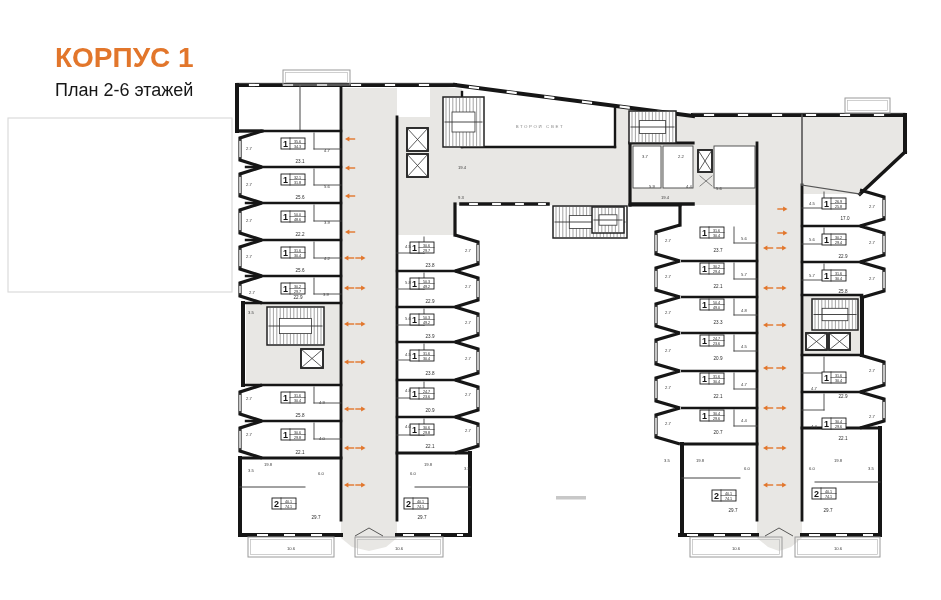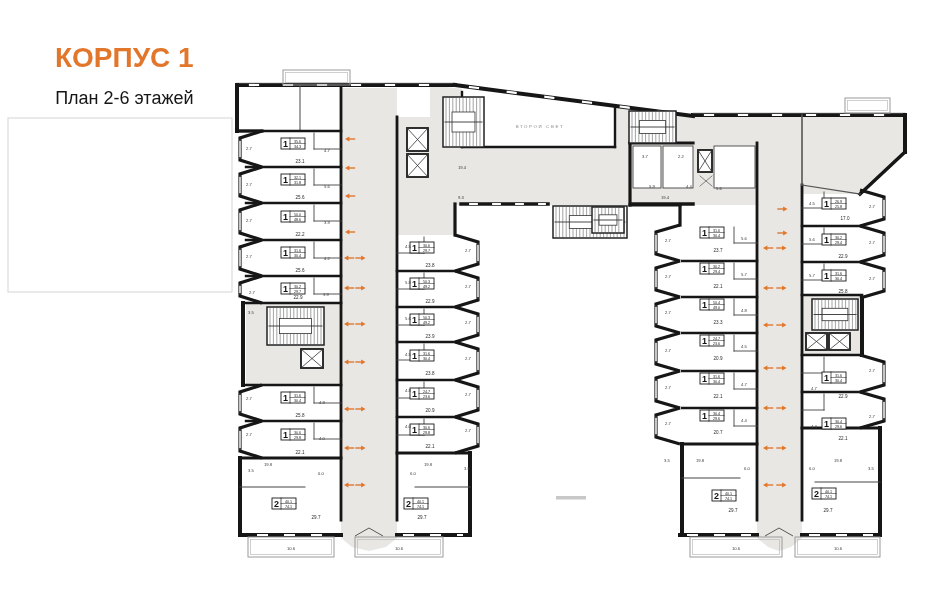--- a/index.html
+++ b/index.html
@@ -1,21 +1,21 @@
 <!DOCTYPE html>
 <html><head>
 <meta charset="utf-8">
 <style>
   html,body{margin:0;padding:0;background:#ffffff;}
   .stage{position:relative;width:941px;height:600px;background:#ffffff;overflow:hidden;
-         font-family:"Liberation Sans",sans-serif;text-align:center;}
+         font-family:"Liberation Sans",sans-serif;}
   .titleblock{position:absolute;left:55px;top:40px;z-index:5;}
   .title-building{font-size:28px;font-weight:700;line-height:1.3;}
   .title-section{font-size:25px;font-weight:700;line-height:1.25;}
-  .title-plan{font-size:18px;font-weight:500;color:#161616;margin-top:12px;}
+  .title-plan{font-size:18px;font-weight:500;color:#161616;margin-top:4px;}
   svg{position:absolute;left:0;top:0;}
 </style>
 </head>
 <body>
 
 <div class="stage">
   <div class="titleblock">
     <div class="title-building" style="color: rgb(226, 118, 43);">КОРПУС 1</div>
     <div class="title-plan">План 2-6 этажей</div>
   </div>

